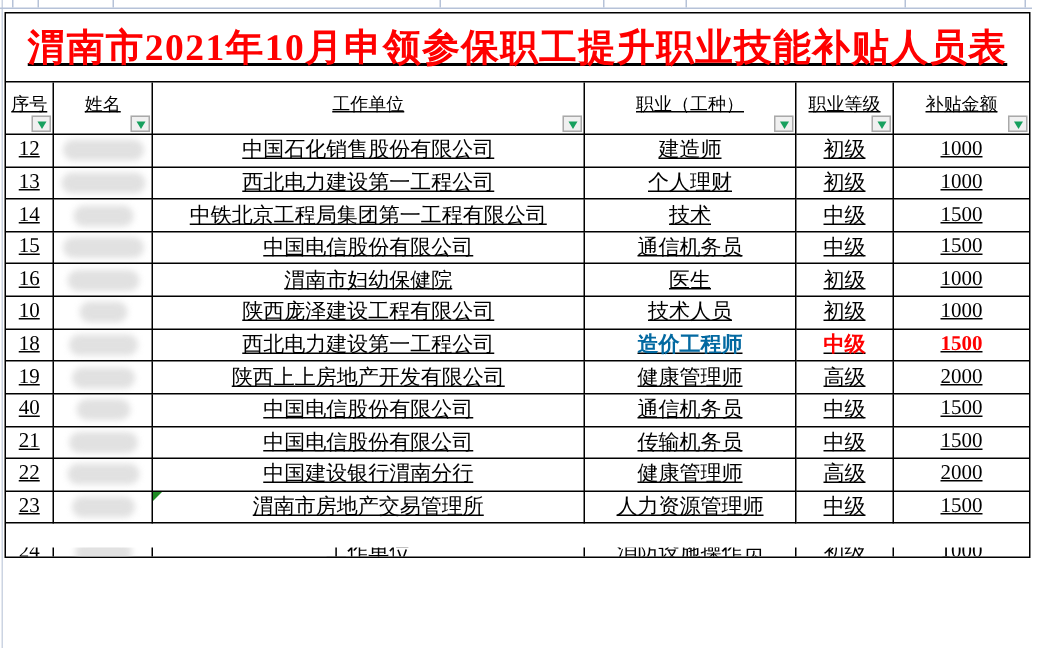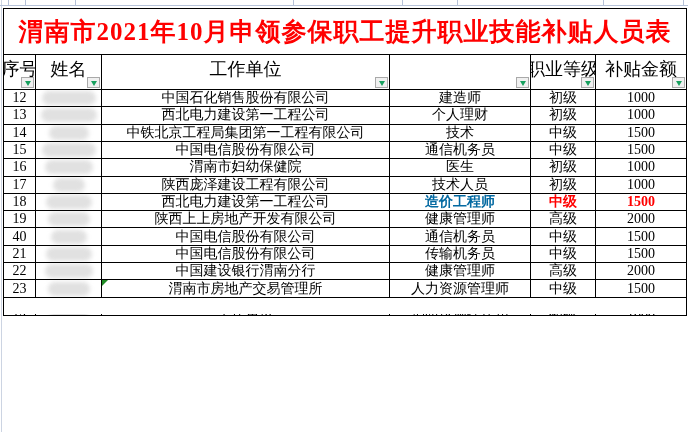--- a/index.html
+++ b/index.html
@@ -11,42 +11,43 @@
   .canvas{
     position:relative;width:692px;height:432px;background:#ffffff;overflow:hidden;
   }
   
   .gridline{position:absolute;background:#b6c2d8;}
   .gl-h{left:0;top:5px;width:688px;height:1px;}
   .gl-v{top:0;width:1px;height:5px;}
   .gl-left{left:1px;top:0;width:1px;height:432px;background:#ccd4e2;}
 
   .table{
-    position:absolute;left:3px;top:8px;width:684px;height:308px;
+    position:absolute;left:3px;top:8px;width:684px;height:364px;
     box-sizing:border-box;border:1px solid #000;background:#fff;
     display:grid;
     grid-template-columns:32px 66px 288px 141px 65px 1fr;
     grid-template-rows:46px 35px repeat(13,1fr);
+    text-decoration:underline;
   }
   .title-cell{
     grid-column:1/-1;
     display:flex;align-items:center;justify-content:center;
     border-bottom:1px solid #000;
     font-size:25px;font-weight:bold;letter-spacing:1px;
     white-space:nowrap;overflow:hidden;
   }
   .hcell,.cell{
     position:relative;box-sizing:border-box;
     border-right:1px solid #000;border-bottom:1px solid #000;
     display:flex;align-items:center;justify-content:center;
     overflow:hidden;white-space:nowrap;
   }
   .c6{border-right:none;}
   .lastrow{border-bottom:none;margin-top:16px;}
-  .hcell{font-size:18px;color:#000;padding-bottom:6px;}
+  .hcell{font-size:12px;color:#000;padding-bottom:6px;}
   .cell{font-size:14px;color:#000;}
   .hl{font-weight:bold;}
   .filter-btn{
     position:absolute;right:1px;bottom:1px;width:13px;height:11px;
     box-sizing:border-box;background:#f0f0f0;border:1px solid #a9a9a9;
     display:flex;align-items:center;justify-content:center;padding:0;cursor:pointer;
   }
   .filter-tri{
     width:0;height:0;margin-top:1px;
     border-left:3px solid transparent;border-right:3px solid transparent;
@@ -91,20 +92,21 @@
           <span class="filter-tri" style="border-top: 5px solid rgb(23, 160, 94);"></span>
         </button>
       </div>
       <div class="hcell c3">
         <span>工作单位</span>
         <button class="filter-btn">
           <span class="filter-tri" style="border-top: 5px solid rgb(23, 160, 94);"></span>
         </button>
       </div>
       <div class="hcell c4">
+        <span>职业（工种）</span>
         <button class="filter-btn">
           <span class="filter-tri" style="border-top: 5px solid rgb(23, 160, 94);"></span>
         </button>
       </div>
       <div class="hcell c5">
         <span>职业等级</span>
         <button class="filter-btn">
           <span class="filter-tri" style="border-top: 5px solid rgb(23, 160, 94);"></span>
         </button>
       </div>
@@ -198,21 +200,21 @@
       <div class="cell c4">
         <span>医生</span>
       </div>
       <div class="cell c5">
         <span>初级</span>
       </div>
       <div class="cell c6">
         <span>1000</span>
       </div>
       <div class="cell c1">
-        <span>17</span>
+        <span>10</span>
       </div>
       <div class="cell c2">
         <div class="name-blur" style="width: 32px;"></div>
       </div>
       <div class="cell c3">
         <span>陕西庞泽建设工程有限公司</span>
       </div>
       <div class="cell c4">
         <span>技术人员</span>
       </div>

